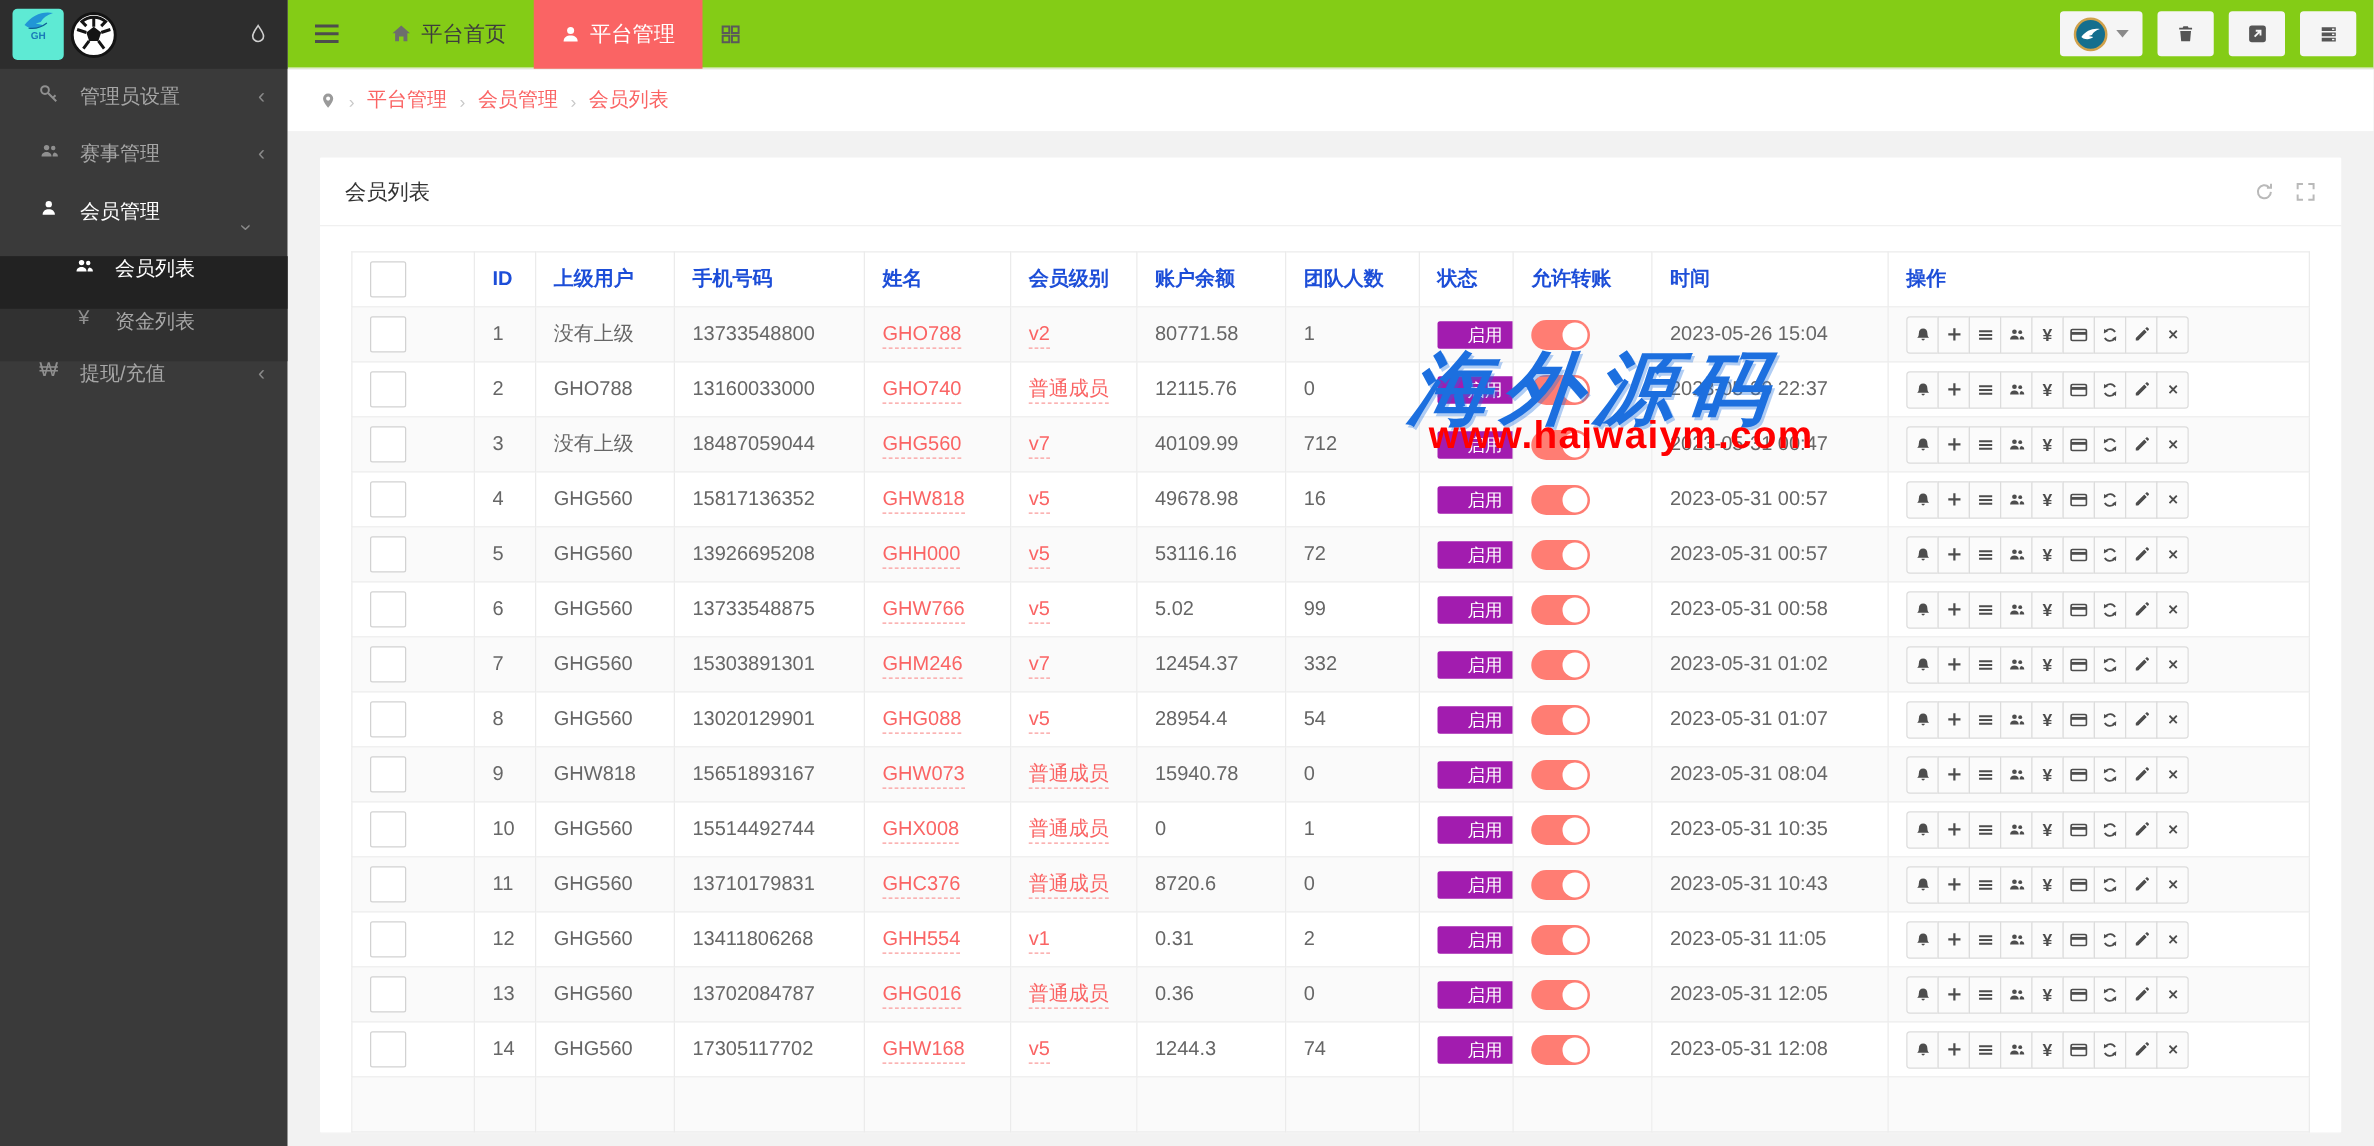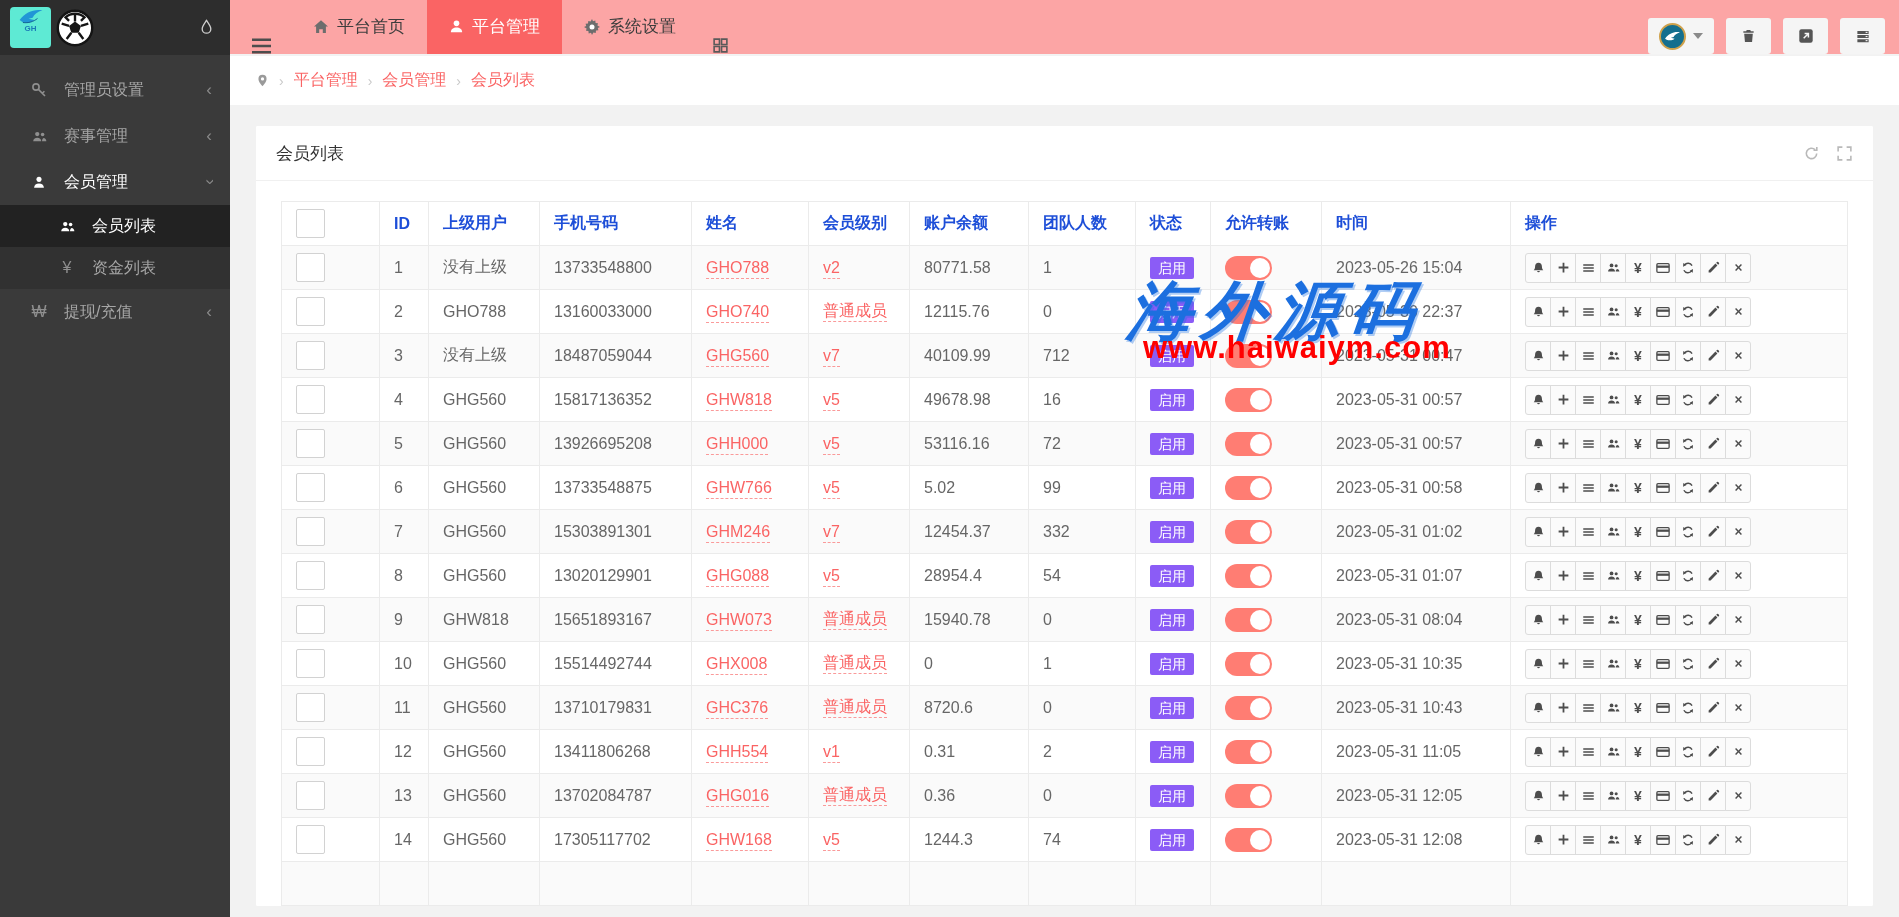--- a/index.html
+++ b/index.html
@@ -8,33 +8,33 @@
   .app { position:relative; width:1899px; height:917px; overflow:hidden; background:#f2f2f2; }
 
   
   .sidebar { position:absolute; left:0; top:0; width:230px; height:917px; background:#3a3a3a; z-index:20; }
   .side-logo { height:55px; background:#2d2d2d; display:flex; align-items:center; padding:0 16px 0 10px; gap:5px; }
   .logo-box { width:41px; height:41px; background:#5eead4; border-radius:4px; display:flex; flex-direction:column; align-items:center; }
   .logo-box .gh { font-size:8px; color:#1a7ab8; font-weight:bold; line-height:7px; }
   .soccer { width:38px; height:38px; }
   .droplet { margin-left:auto; color:#cfcfcf; }
   .side-menu { padding-top:12px; }
-  .side-item { height:46px; display:flex; align-items:center; padding-left:28px; color:#a6a6a6; font-size:16px; cursor:pointer; }
+  .side-item { height:46px; display:flex; padding-left:28px; color:#a6a6a6; font-size:16px; cursor:pointer; }
   .side-item .s-icon { width:22px; margin-right:14px; display:flex; justify-content:center; color:#8f8f8f; font-size:16px; }
   .side-item.parent-active { color:#fff; }
   .side-item.parent-active .s-icon { color:#fff; }
   .chev { margin-left:auto; margin-right:18px; color:#8a8a8a; font-size:17px; }
   .chev.down { transform:rotate(-90deg); }
   .side-sub { background:#313131; }
   .side-sub .side-item { height:42px; padding-left:56px; font-size:16px; }
   .side-sub .side-item.active { background:#222; color:#fff; }
   .side-sub .side-item.active .s-icon { color:#fff; }
 
   
-  .topbar { position:absolute; left:230px; top:0; right:0; height:55px; background:#fca5a5; display:flex; align-items:flex-end; z-index:10; border-bottom:1px solid #f3f3f3; }
+  .topbar { position:absolute; left:230px; top:0; right:0; height:55px; background:#84cc16; display:flex; align-items:center; z-index:10; border-bottom:1px solid #f3f3f3; }
   .burger { padding:0 20px 0 22px; color:#4d4d4d; display:flex; align-items:center; cursor:pointer; }
   .nav-item { height:55px; display:flex; align-items:center; gap:8px; padding:0 22px; font-size:17px; color:#3d3d3d; cursor:pointer; }
   .nav-item .n-icon { color:#6d6d6d; display:flex; }
   .nav-item.pill { background:#fa6464; color:#fff; }
   .nav-item.pill .n-icon { color:#fff; }
   .nav-grid { padding:0 14px; color:#5a5a5a; display:flex; cursor:pointer; }
   .top-right { margin-left:auto; display:flex; align-items:center; gap:12px; padding-right:14px; }
   .tool-btn { min-width:45px; height:36px; background:#f5f5f5; border-radius:3px; display:flex; align-items:center; justify-content:center; color:#555; cursor:pointer; }
   .avatar-btn { width:66px; gap:7px; }
   .avatar { width:27px; height:27px; border-radius:50%; background:#156f8e; border:2px solid #cfa14b; display:flex; align-items:center; justify-content:center; overflow:hidden; }
@@ -65,21 +65,21 @@
 
   
   table { width:100%; border-collapse:collapse; table-layout:fixed; }
   th,td { border:1px solid #ebebeb; height:44px; padding:0 6px 0 14px; text-align:left; overflow:hidden; white-space:nowrap; }
   th { font-size:16px; color:#1d4ed8; font-weight:bold; background:#fff; }
   td { font-size:16px; color:#666; }
   tbody tr:nth-child(odd) td { background:#fafafa; }
   tbody tr:nth-child(even) td { background:#fff; }
   .checkbox { width:29px; height:29px; background:#fff; border:1px solid #d2d2d2; border-radius:2px; cursor:pointer; }
   a.rlink { color:#fa6464; text-decoration:none; border-bottom:1px dashed #fa9a9a; padding-bottom:2px; cursor:pointer; }
-  .badge { display:inline-block; background:#8b5cf6; color:#fff; font-size:14px; padding:4px 8px; border-radius:2px; line-height:1; }
+  .badge { display:inline-block; background:#a21caf; color:#fff; font-size:14px; padding:4px 24px; border-radius:2px; line-height:1; }
   .toggle { width:47px; height:24px; background:#ff7d73; border-radius:13px; position:relative; cursor:pointer; }
   .toggle .knob { position:absolute; right:2px; top:2px; width:20px; height:20px; border-radius:50%; background:#fff; }
   .actions { display:flex; }
   .act-btn { width:26px; height:30px; background:#fbfbfb; border:1px solid #dcdcdc; margin-left:-1px; display:flex; align-items:center; justify-content:center; color:#4d4d4d; cursor:pointer; }
   .act-btn:first-child { margin-left:0; border-radius:3px 0 0 3px; }
   .act-btn:last-child { border-radius:0 3px 3px 0; }
   .act-btn .yen-t { font-size:14px; font-weight:bold; }
   .t-icon { font-size:15px; line-height:1; }
 
   
@@ -191,29 +191,20 @@
         </div>
         <div class="nav-item pill">
           <span class="n-icon">
             <svg width="15" height="15" viewBox="0 0 16 16" fill="currentColor">
               <circle cx="8" cy="4.6" r="3"></circle>
               <path d="M2 14c0-3.3 2.7-5 6-5s6 1.7 6 5z"></path>
             </svg>
           </span>
           <span>平台管理</span>
         </div>
-        <div class="nav-item">
-          <span class="n-icon">
-            <svg width="16" height="16" viewBox="0 0 16 16" fill="currentColor">
-              <path d="M8 0l1 2.2 2.3-.6.3 2.4 2.4.3-.6 2.3L16 8l-2.2 1 .6 2.3-2.4.3-.3 2.4-2.3-.6L8 16l-1-2.2-2.3.6-.3-2.4-2.4-.3.6-2.3L0 8l2.2-1-.6-2.3 2.4-.3.3-2.4 2.3.6z"></path>
-              <circle cx="8" cy="8" r="2.5" fill="#fff"></circle>
-            </svg>
-          </span>
-          <span>系统设置</span>
-        </div>
       </div>
     <span class="nav-grid">
         <svg width="17" height="17" viewBox="0 0 16 16" fill="none" stroke="currentColor" stroke-width="1.5">
           <path d="M2 2h5v5H2zM9 2h5v5H9zM2 9h5v5H2zM9 9h5v5H9z"></path>
         </svg>
       </span>
     <div class="top-right">
       <div class="tool-btn avatar-btn">
         <span class="avatar">
             <svg width="17" height="12" viewBox="0 0 32 22">

